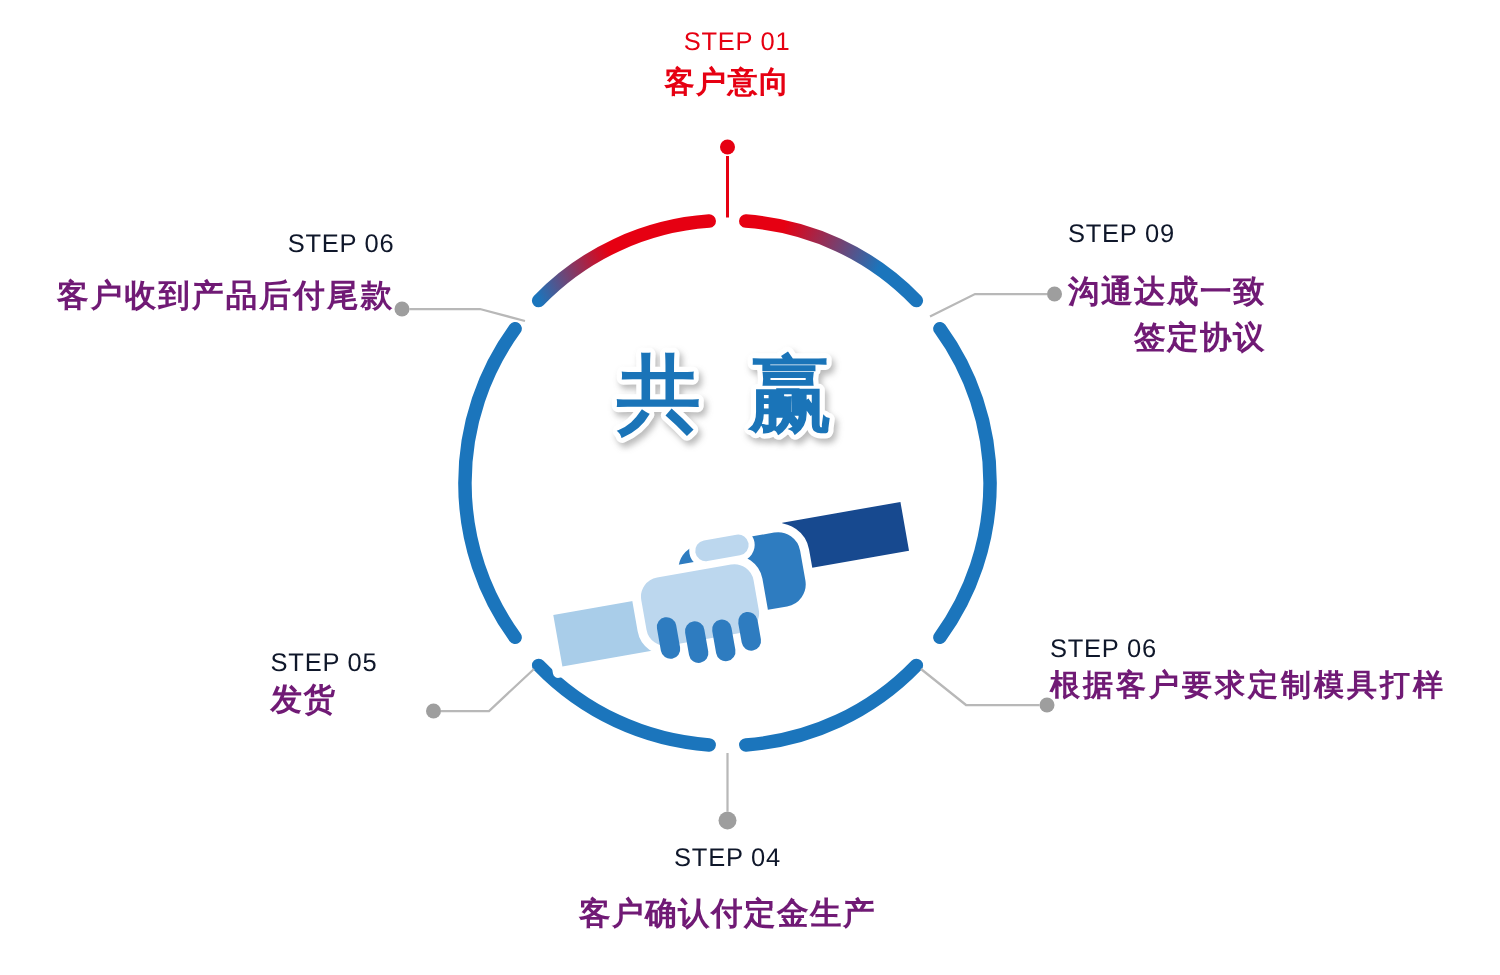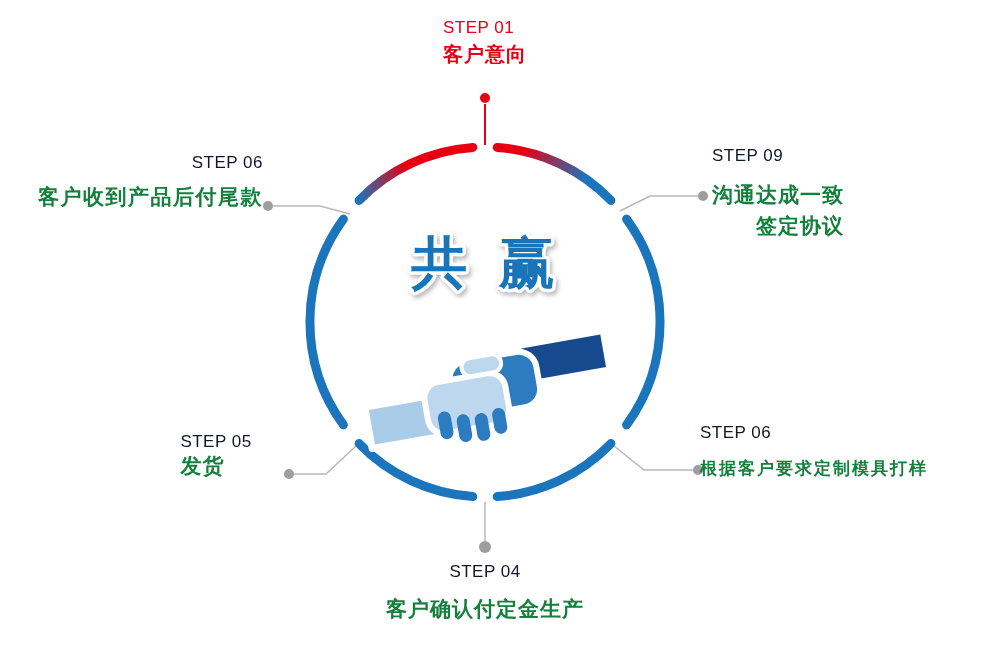--- a/index.html
+++ b/index.html
@@ -1,28 +1,28 @@
 <!DOCTYPE html>
 <html><head>
 <meta charset="utf-8">
 <style>
   html,body{margin:0;padding:0;background:#ffffff;}
   body{font-family:"Liberation Sans","DejaVu Sans",sans-serif;}
   .canvas{position:relative;width:1000px;height:650px;background:#ffffff;overflow:hidden;}
   .ring-svg{position:absolute;left:0;top:0;width:1000px;height:650px;}
   .step{position:absolute;white-space:nowrap;}
   .step-label{font-size:17px;color:#0f172a;letter-spacing:.5px;}
-  .step-title{font-size:21px;font-weight:bold;color:#15803d;letter-spacing:1px;}
+  .step-title{font-size:21px;font-weight:bold;color:#701a75;letter-spacing:1px;}
   .red .step-label,.red .step-title{color:#e60012;}
-  #step1{left:485px;top:18px;transform:translateX(-50%);text-align:left;}
+  #step1{left:485px;top:18px;transform:translateX(-50%);text-align:right;}
   #step1 .step-title{margin-top:3px;font-size:20px;}
   #step2{left:712px;top:146px;text-align:left;}
   #step2 .step-title{margin-top:13px;line-height:31px;text-align:right;}
   #step3{left:700px;top:423px;text-align:left;}
-  #step3 .step-title{margin-top:14px;font-size:17px;letter-spacing:2px;}
+  #step3 .step-title{margin-top:0;font-size:20px;letter-spacing:2px;}
   #step4{left:485px;top:562px;transform:translateX(-50%);text-align:center;}
   #step4 .step-title{margin-top:13px;}
   #step5{left:216px;top:432px;transform:translateX(-50%);text-align:left;}
   #step5 .step-title{}
   #step6{right:737px;top:153px;text-align:right;}
   #step6 .step-title{margin-top:10px;letter-spacing:1.5px;}
   .center-title{font-size:56px;font-weight:bold;letter-spacing:8px;
     fill:#1a74b8;stroke:#ffffff;stroke-width:7px;paint-order:stroke;stroke-linejoin:round;
     filter:drop-shadow(2px 3px 2px rgba(60,60,60,.35));}
 </style>

